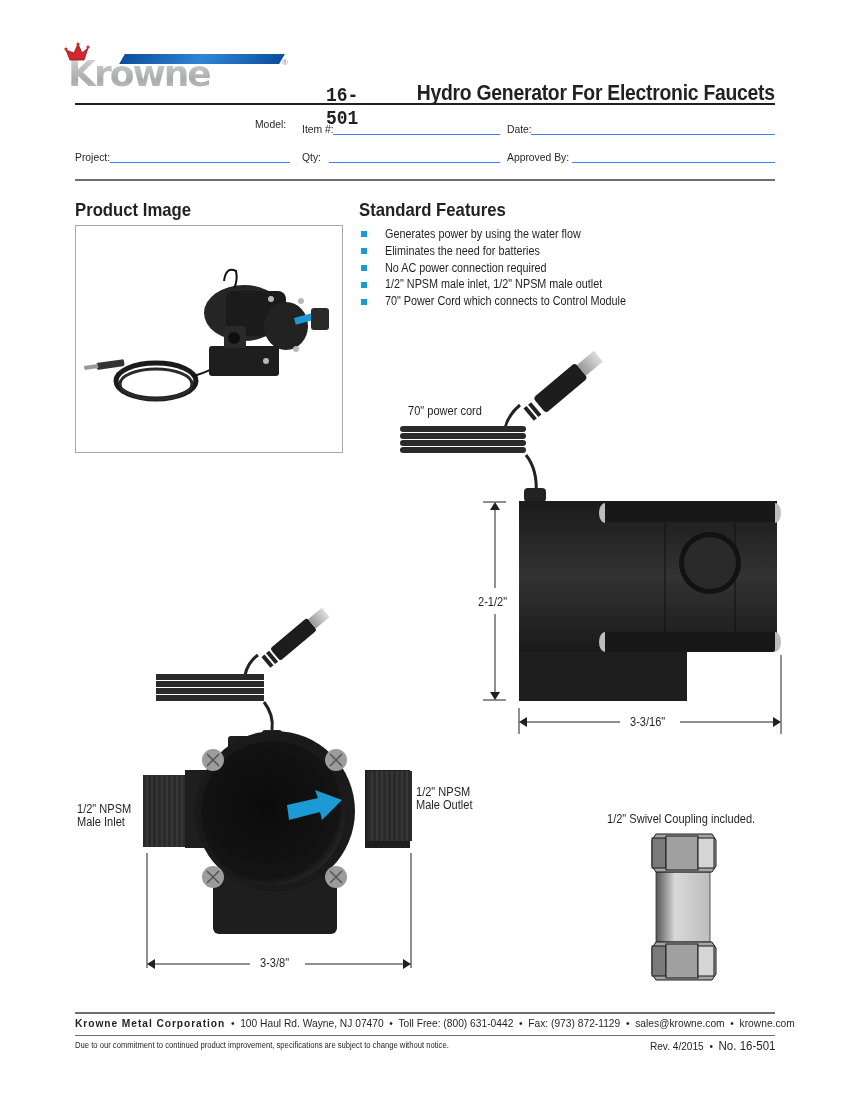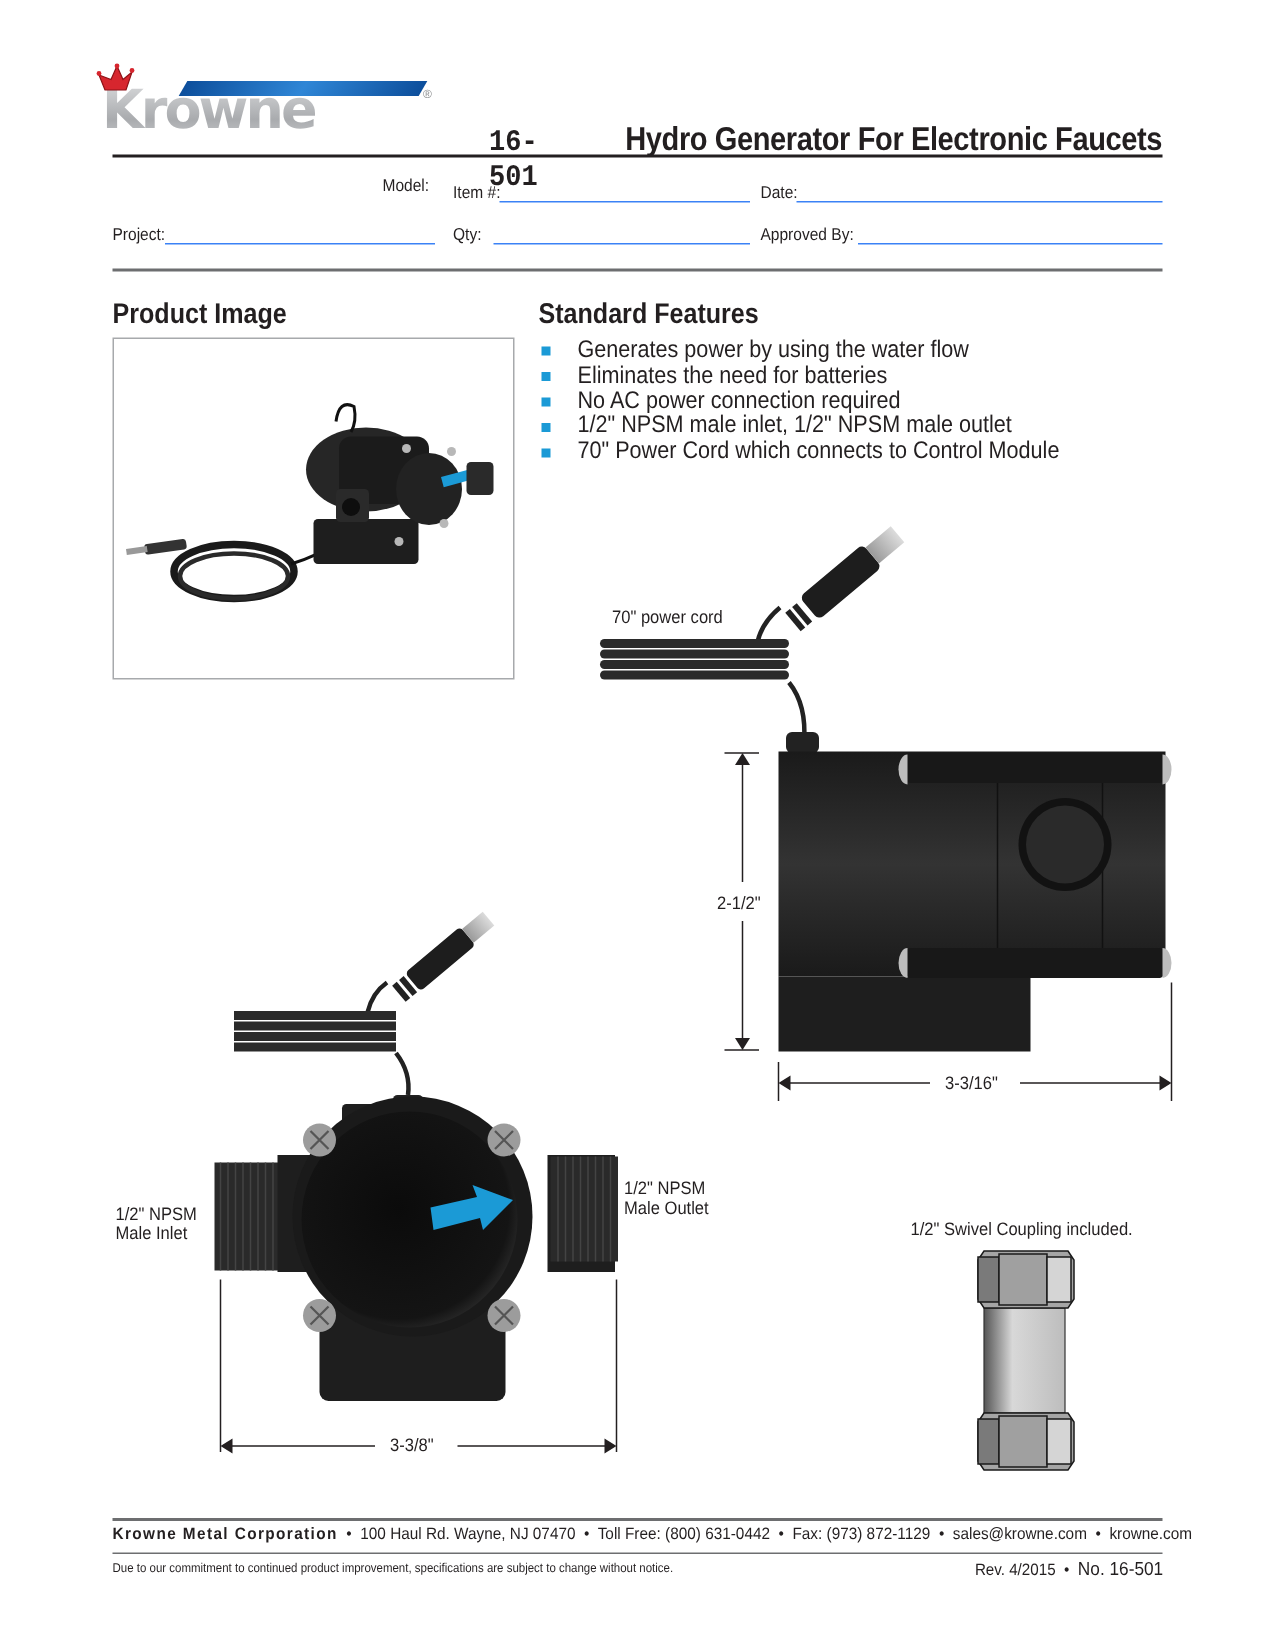--- a/index.html
+++ b/index.html
@@ -16,21 +16,21 @@
   .title{right:75px;top:80px;font-size:22px;font-weight:bold;letter-spacing:-0.3px;transform:scaleX(0.88);transform-origin:right;}
   
   .field{display:flex;align-items:flex-end;font-size:11.5px;transform-origin:left;}
   .field .lbl{white-space:nowrap;transform:scaleX(0.9);transform-origin:left;display:inline-block;}
   .field .line{flex:1;border-bottom:1px solid #3b82f6;height:12px;position:relative;margin-left:-4px;font-family:Liberation Mono, monospace;}
   .model-val{position:absolute;left:36px;bottom:0px;font-size:20px;font-weight:bold;transform:scaleX(0.9);transform-origin:left;}
   .sep-rule{left:75px;top:179px;width:700px;height:2px;background:#6d6e70;}
   .h2{font-size:19px;font-weight:bold;transform:scaleX(0.88);transform-origin:left;white-space:nowrap;}
   .imgbox{left:75px;top:225px;width:268px;height:228px;border:1px solid #a7a9ac;box-sizing:border-box;}
   ul.features{list-style:none;margin:0;padding:0;left:361px;top:226px;}
-  ul.features li{font-size:16px;line-height:16.8px;display:flex;align-items:center;white-space:nowrap;}
+  ul.features li{font-size:12px;line-height:16.8px;display:flex;align-items:center;white-space:nowrap;}
   ul.features li .bul{width:6px;height:6px;background:#1b9ad6;margin-right:18px;flex:none;}
   ul.features li .tx{transform:scaleX(0.9);transform-origin:left;display:inline-block;}
   .lab{font-size:12px;transform:scaleX(0.92);transform-origin:left;white-space:nowrap;line-height:13px;}
   .footer-rule1{left:75px;top:1012px;width:700px;height:1.5px;background:#6d6e70;}
   .footer-rule2{left:75px;top:1035px;width:700px;height:1px;background:#6d6e70;}
   .footer-main{left:75px;top:1017px;font-size:11px;white-space:nowrap;transform:scaleX(0.93);transform-origin:left;}
   .footer-main b{letter-spacing:1px;}
   .footer-note{left:75px;top:1040px;font-size:8.5px;white-space:nowrap;transform:scaleX(0.9);transform-origin:left;}
   .footer-rev{right:75px;top:1039px;font-size:11px;white-space:nowrap;transform:scaleX(0.92);transform-origin:right;}
   .footer-rev .no{font-size:12.5px;}

